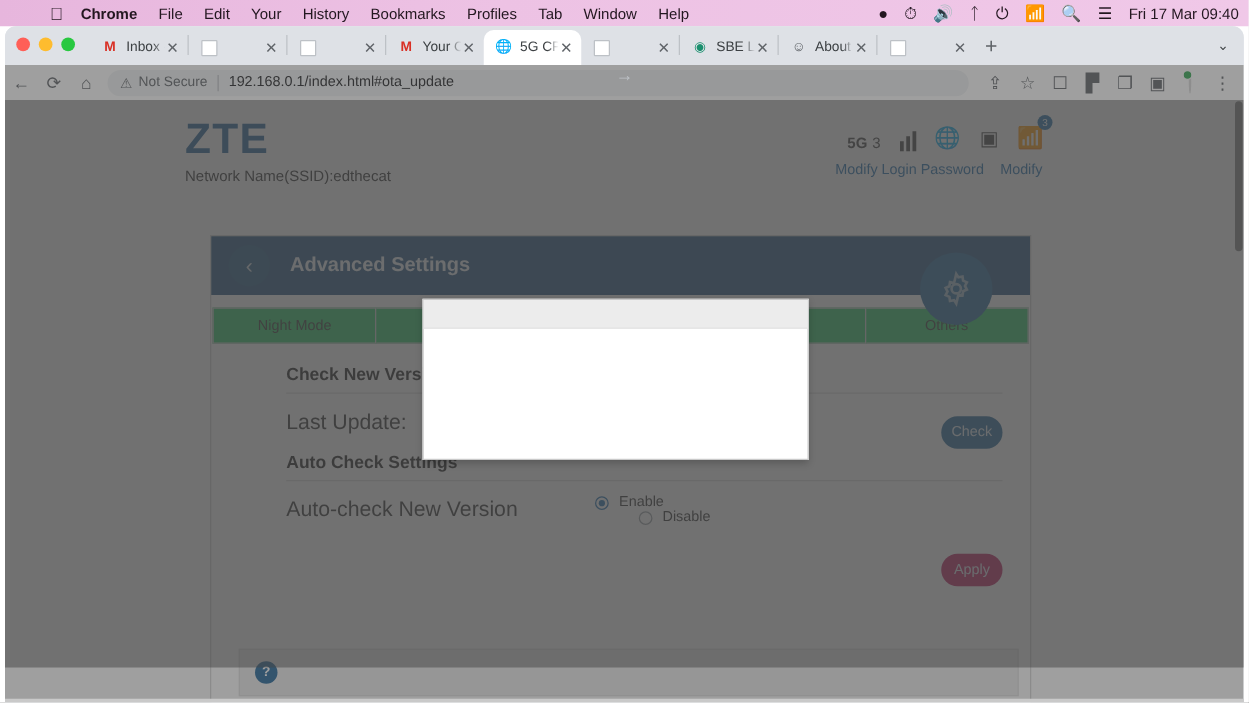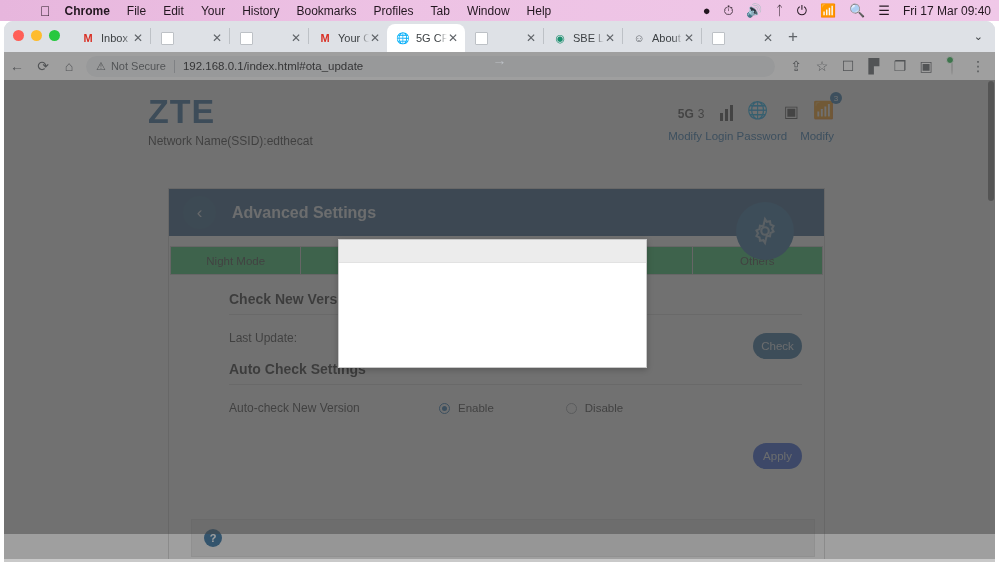--- a/index.html
+++ b/index.html
@@ -220,29 +220,29 @@
   .content { padding: 16px 22px 0 60px; position: relative; }
   .sec-title {
     font-size: 14px; font-weight: bold; color: #1a1a1a;
     padding-bottom: 7px; border-bottom: 1px solid #dcdcdc;
     margin: 0 0 0 0;
   }
   .row {
     display: flex; align-items: center;
     height: 46px; position: relative;
   }
-  .row-label { font-size: 12px; color: #2d2d2d; width: 210px; }
+  .row-label { font-size: 17px; color: #2d2d2d; width: 210px; }
   .row-value { font-size: 11.5px; color: #2d2d2d; }
   .btn-blue {
     position: absolute; right: 0;
     background: #1f6396; color: #dfe8ef;
     font-size: 11.5px; border: none; border-radius: 16px;
     width: 49px; height: 26px; line-height: 26px; text-align: center; margin-top: 16px;
   }
-  .radios { display: flex; align-items: center; }
+  .radios { display: flex; align-items: center; flex-direction: column; }
   .radio-item { display: flex; align-items: center; font-size: 11.5px; color: #2d2d2d; }
   .radio-item + .radio-item { margin-left: 72px; }
   .radio {
     width: 11px; height: 11px; border-radius: 50%;
     border: 1px solid #9aa0a6; background: #fff;
     margin-right: 8px; box-sizing: border-box; position: relative;
   }
   .radio.checked { border-color: #1b6cae; }
   .radio.checked::after {
     content:''; position: absolute; left: 2px; top: 2px;
@@ -250,21 +250,21 @@
   }
   .checkrow { display: flex; align-items: center; margin-top: 12px; }
   .checkbox {
     width: 11px; height: 11px; border: 1px solid #9aa0a6;
     background: #fff; margin-right: 9px; box-sizing: border-box;
   }
   .check-label { font-size: 11.5px; color: #2d2d2d; }
   .apply-wrap { position: relative; height: 48px; }
   .btn-apply {
     position: absolute; right: 0; top: 12px;
-    background: #1d4ed8; color: #dfe8ef;
+    background: #be185d; color: #dfe8ef;
     font-size: 11.5px; border: none; border-radius: 16px;
     width: 49px; height: 26px; line-height: 26px; text-align: center;
   }
   .help-bar {
     position: absolute; left: 22px; right: 9px; bottom: 10px;
     height: 38px; background: #ededed; border: 1px solid #e0e0e0;
     box-sizing: border-box; display: flex; align-items: center;
     padding-left: 12px;
   }
   .help-icon {

